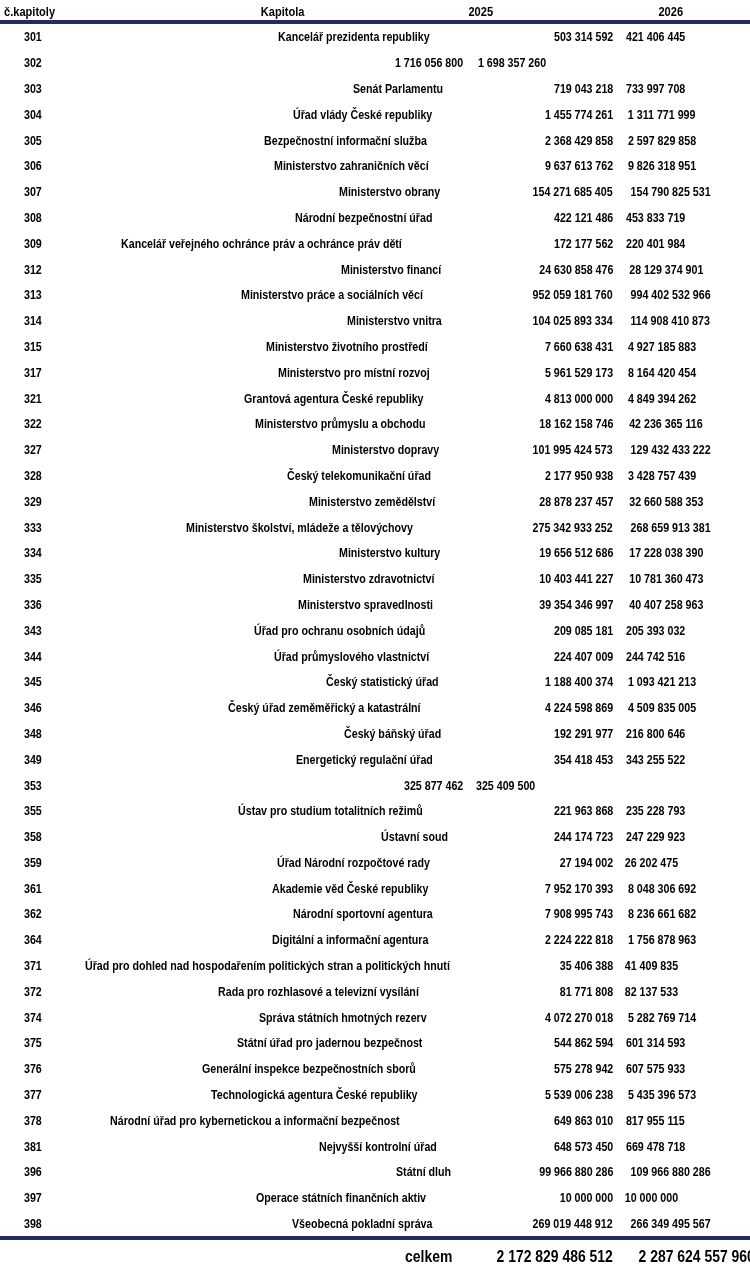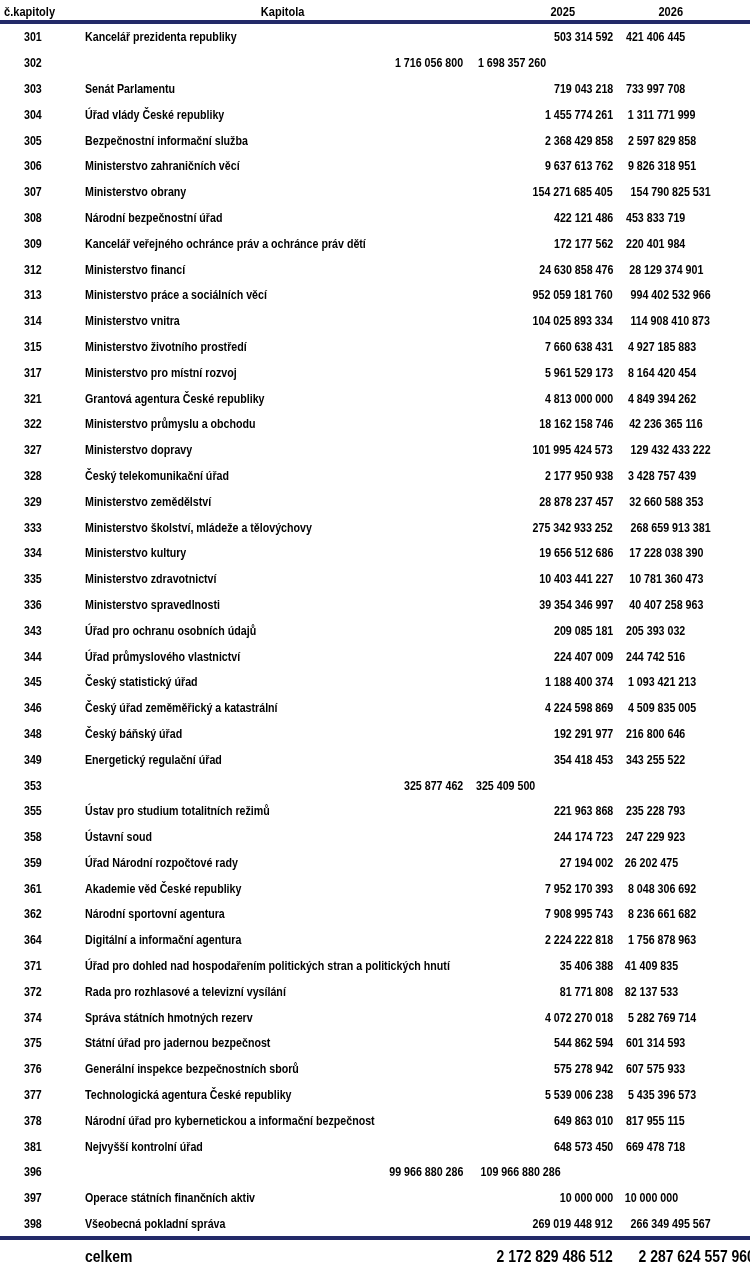--- a/index.html
+++ b/index.html
@@ -25,39 +25,39 @@
   .grid-row {
     display: grid;
     grid-template-columns: var(--col1) var(--col2) var(--col3) var(--col4);
     align-items: center;
     white-space: nowrap;
   }
 
   .header-row { height: 20px; padding-top: 2px; font-size: 13.5px; }
   .h-no   { text-align: left;  padding-left: 4px; }
   .h-name { text-align: center; padding-left: 38px; }
-  .h-2025 { text-align: right; padding-right: 38px; }
+  .h-2025 { padding-right: 38px; }
   .h-2026 { text-align: right; padding-right: 67px; }
 
   
   .divider-top {
     height: 2px;
     border-top: 3px solid var(--navy);
     border-bottom: 1px solid var(--navy);
   }
   
   .divider-bottom {
     height: 2px;
     border-top: 1px solid var(--navy);
     border-bottom: 3px solid var(--navy);
   }
 
   .body-row { height: 25.8px; font-size: 13px; }
   .c-no   { text-align: center; }
-  .c-name { text-align: left; padding-left: 20px; overflow: hidden; }
+  .c-name { text-align: right; padding-left: 20px; overflow: hidden; }
   .c-2025 { text-align: right; }
   .c-2026 { padding-right: 13px; }
 
   .footer-row { height: 33px; font-size: 17px; }
 
   
   .cond {
     display: inline-block;
     transform: scaleX(0.82);
     letter-spacing: 0;
@@ -740,20 +740,23 @@
     </div>
     <div class="c-2026">
       <span class="cond o-right">669 478 718</span>
     </div>
   </div>
 
   <div class="grid-row body-row">
     <div class="c-no">
       <span class="cond o-center">396</span>
     </div>
+    <div class="c-name">
+      <span class="cond o-left">Státní dluh</span>
+    </div>
     <div class="c-2025">
       <span class="cond o-right">99 966 880 286</span>
     </div>
     <div class="c-2026">
       <span class="cond o-right">109 966 880 286</span>
     </div>
   </div>
 
   <div class="grid-row body-row">
     <div class="c-no">

